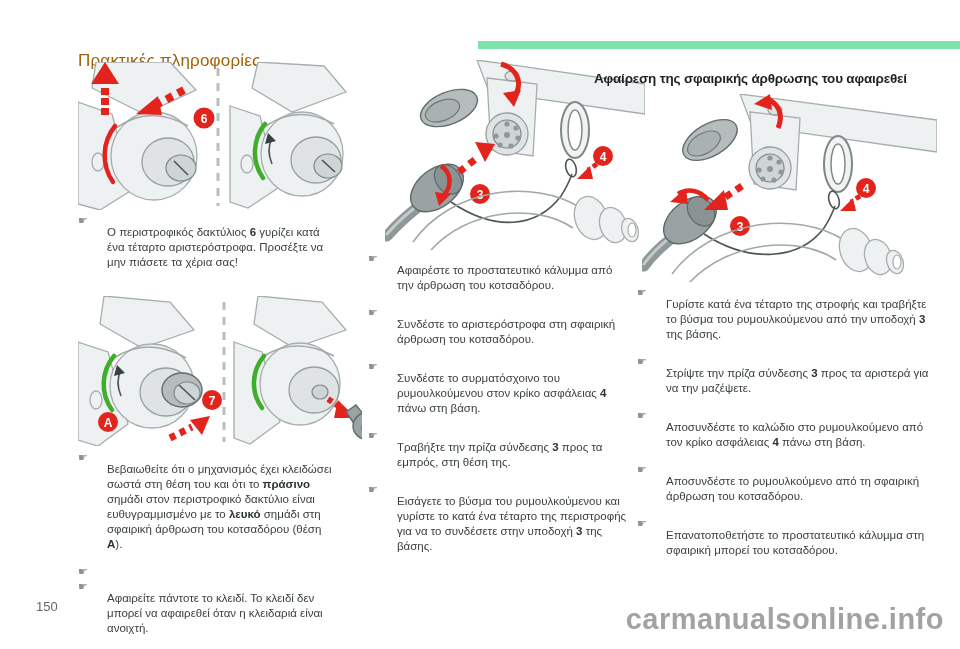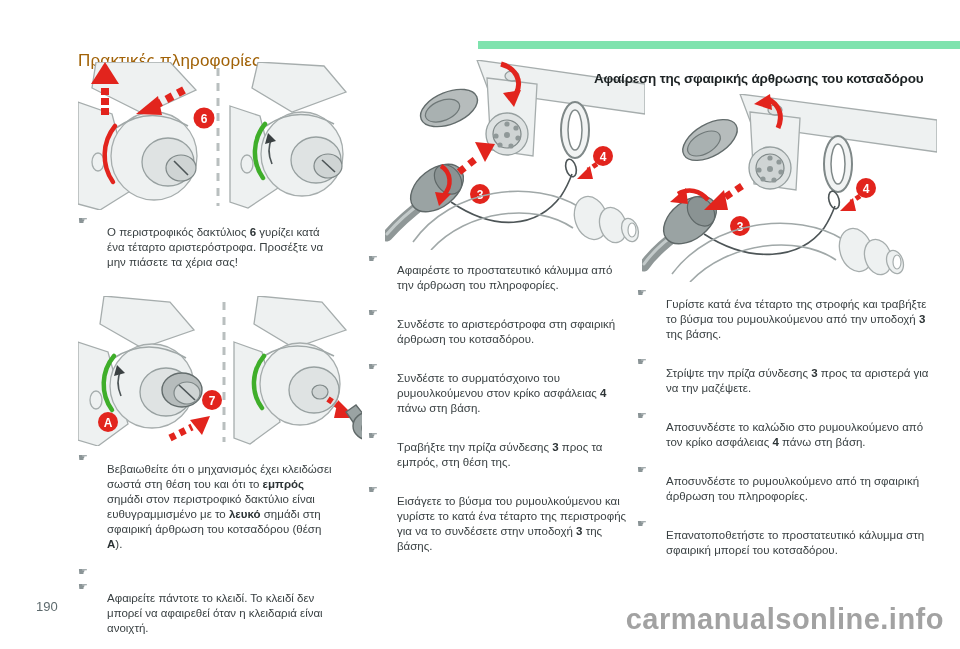--- a/index.html
+++ b/index.html
@@ -167,21 +167,21 @@
       <ellipse class="dk" cx="138" cy="132" rx="10" ry="9"></ellipse>
       <line class="thin" x1="132" y1="126" x2="145" y2="138" stroke-width="2.2"></line>
     </g>
   </g>
 </svg>
 </div>
 
 <div class="col bullets" style="left:78px;top:450px;width:268px">
     <div class="bullet">
       <span class="hand">☛</span>
-      <p>Βεβαιωθείτε ότι ο μηχανισμός έχει κλειδώσει σωστά στη θέση του και ότι το <b>εμπρός</b> σημάδι στον περιστροφικό δακτύλιο είναι ευθυγραμμισμένο με το <b>λευκό</b> σημάδι στη σφαιρική άρθρωση του κοτσαδόρου (θέση <b>A</b>).</p>
+      <p>Βεβαιωθείτε ότι ο μηχανισμός έχει κλειδώσει σωστά στη θέση του και ότι το <b>πράσινο</b> σημάδι στον περιστροφικό δακτύλιο είναι ευθυγραμμισμένο με το <b>λευκό</b> σημάδι στη σφαιρική άρθρωση του κοτσαδόρου (θέση <b>A</b>).</p>
     </div>
     <div class="bullet">
       <span class="hand">☛</span>
     </div>
     <div class="bullet">
       <span class="hand">☛</span>
       <p>Αφαιρείτε πάντοτε το κλειδί. Το κλειδί δεν μπορεί να αφαιρεθεί όταν η κλειδαριά είναι ανοιχτή.</p>
     </div>
     <div class="bullet">
       <span class="hand">☛</span>
@@ -254,41 +254,41 @@
     <ellipse class="lg" cx="228" cy="165" rx="13" ry="18" transform="rotate(-18 228 165)"></ellipse>
     <ellipse class="lg" cx="245" cy="170" rx="8" ry="12" transform="rotate(-18 245 170)"></ellipse>
     <ellipse cx="247" cy="170" rx="4" ry="7" fill="#ffffff" stroke="#a6adad" stroke-width="1.2"></ellipse>
   </g>
 </svg>
 </div>
 
 <div class="col bullets" style="left:368px;top:251px;width:272px">
     <div class="bullet">
       <span class="hand">☛</span>
-      <p>Αφαιρέστε το προστατευτικό κάλυμμα από την άρθρωση του πληροφορίες.</p>
+      <p>Αφαιρέστε το προστατευτικό κάλυμμα από την άρθρωση του κοτσαδόρου.</p>
     </div>
     <div class="bullet">
       <span class="hand">☛</span>
       <p>Συνδέστε το αριστερόστροφα στη σφαιρική άρθρωση του κοτσαδόρου.</p>
     </div>
     <div class="bullet">
       <span class="hand">☛</span>
       <p>Συνδέστε το συρματόσχοινο του ρυμουλκούμενου στον κρίκο ασφάλειας <b>4</b> πάνω στη βάση.</p>
     </div>
     <div class="bullet">
       <span class="hand">☛</span>
       <p>Τραβήξτε την πρίζα σύνδεσης <b>3</b> προς τα εμπρός, στη θέση της.</p>
     </div>
     <div class="bullet">
       <span class="hand">☛</span>
       <p>Εισάγετε το βύσμα του ρυμουλκούμενου και γυρίστε το κατά ένα τέταρτο της περιστροφής για να το συνδέσετε στην υποδοχή <b>3</b> της βάσης.</p>
     </div>
   </div>
 
-<h2 class="sec-title">Αφαίρεση της σφαιρικής άρθρωσης του κοτσαδόρου</h2>
+<h2 class="sec-title">Αφαίρεση της σφαιρικής άρθρωσης του αφαιρεθεί</h2>
 
 <div class="fig" style="left:642px;top:94px;width:295px;height:188px">
 <svg viewBox="0 0 295 188">
   <path class="lg" d="M98 0 L295 26 L295 58 L110 32 Z"></path>
   <path class="lg" d="M108 18 L158 24 L154 96 L112 90 Z"></path>
   <ellipse class="mg" cx="133" cy="16" rx="7" ry="5"></ellipse>
   <g transform="rotate(-30 68 46)">
     <ellipse class="dk" cx="68" cy="46" rx="30" ry="16"></ellipse>
     <ellipse cx="61" cy="46" rx="18" ry="10" fill="#a9b1b1" stroke="#6f7878" stroke-width="1.2"></ellipse>
   </g>
@@ -360,22 +360,22 @@
     <div class="bullet">
       <span class="hand">☛</span>
       <p>Στρίψτε την πρίζα σύνδεσης <b>3</b> προς τα αριστερά για να την μαζέψετε.</p>
     </div>
     <div class="bullet">
       <span class="hand">☛</span>
       <p>Αποσυνδέστε το καλώδιο στο ρυμουλκούμενο από τον κρίκο ασφάλειας <b>4</b> πάνω στη βάση.</p>
     </div>
     <div class="bullet">
       <span class="hand">☛</span>
-      <p>Αποσυνδέστε το ρυμουλκούμενο από τη σφαιρική άρθρωση του πληροφορίες.</p>
+      <p>Αποσυνδέστε το ρυμουλκούμενο από τη σφαιρική άρθρωση του κοτσαδόρου.</p>
     </div>
     <div class="bullet">
       <span class="hand">☛</span>
       <p>Επανατοποθετήστε το προστατευτικό κάλυμμα στη σφαιρική μπορεί του κοτσαδόρου.</p>
     </div>
   </div>
 
-<div class="pagenum">190</div>
+<div class="pagenum">150</div>
 <div class="watermark">carmanualsonline.info</div>
 
 </body></html>

